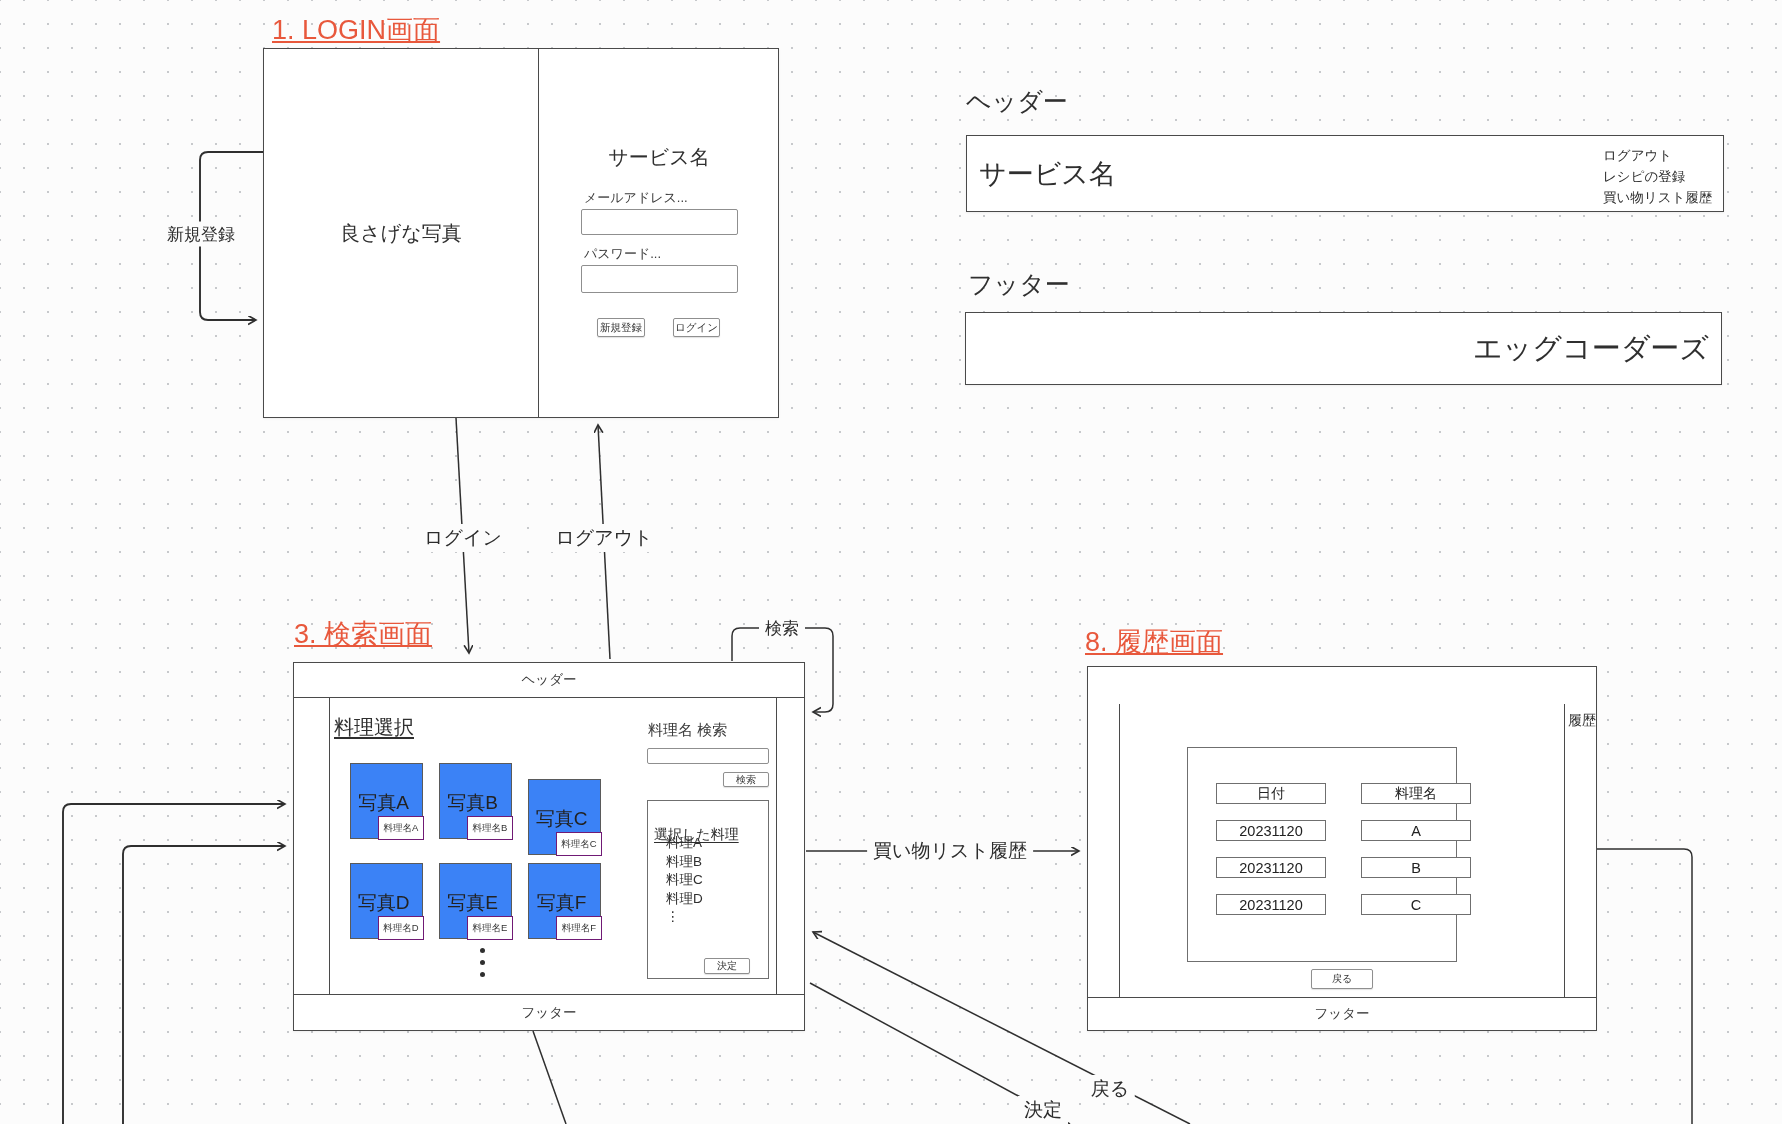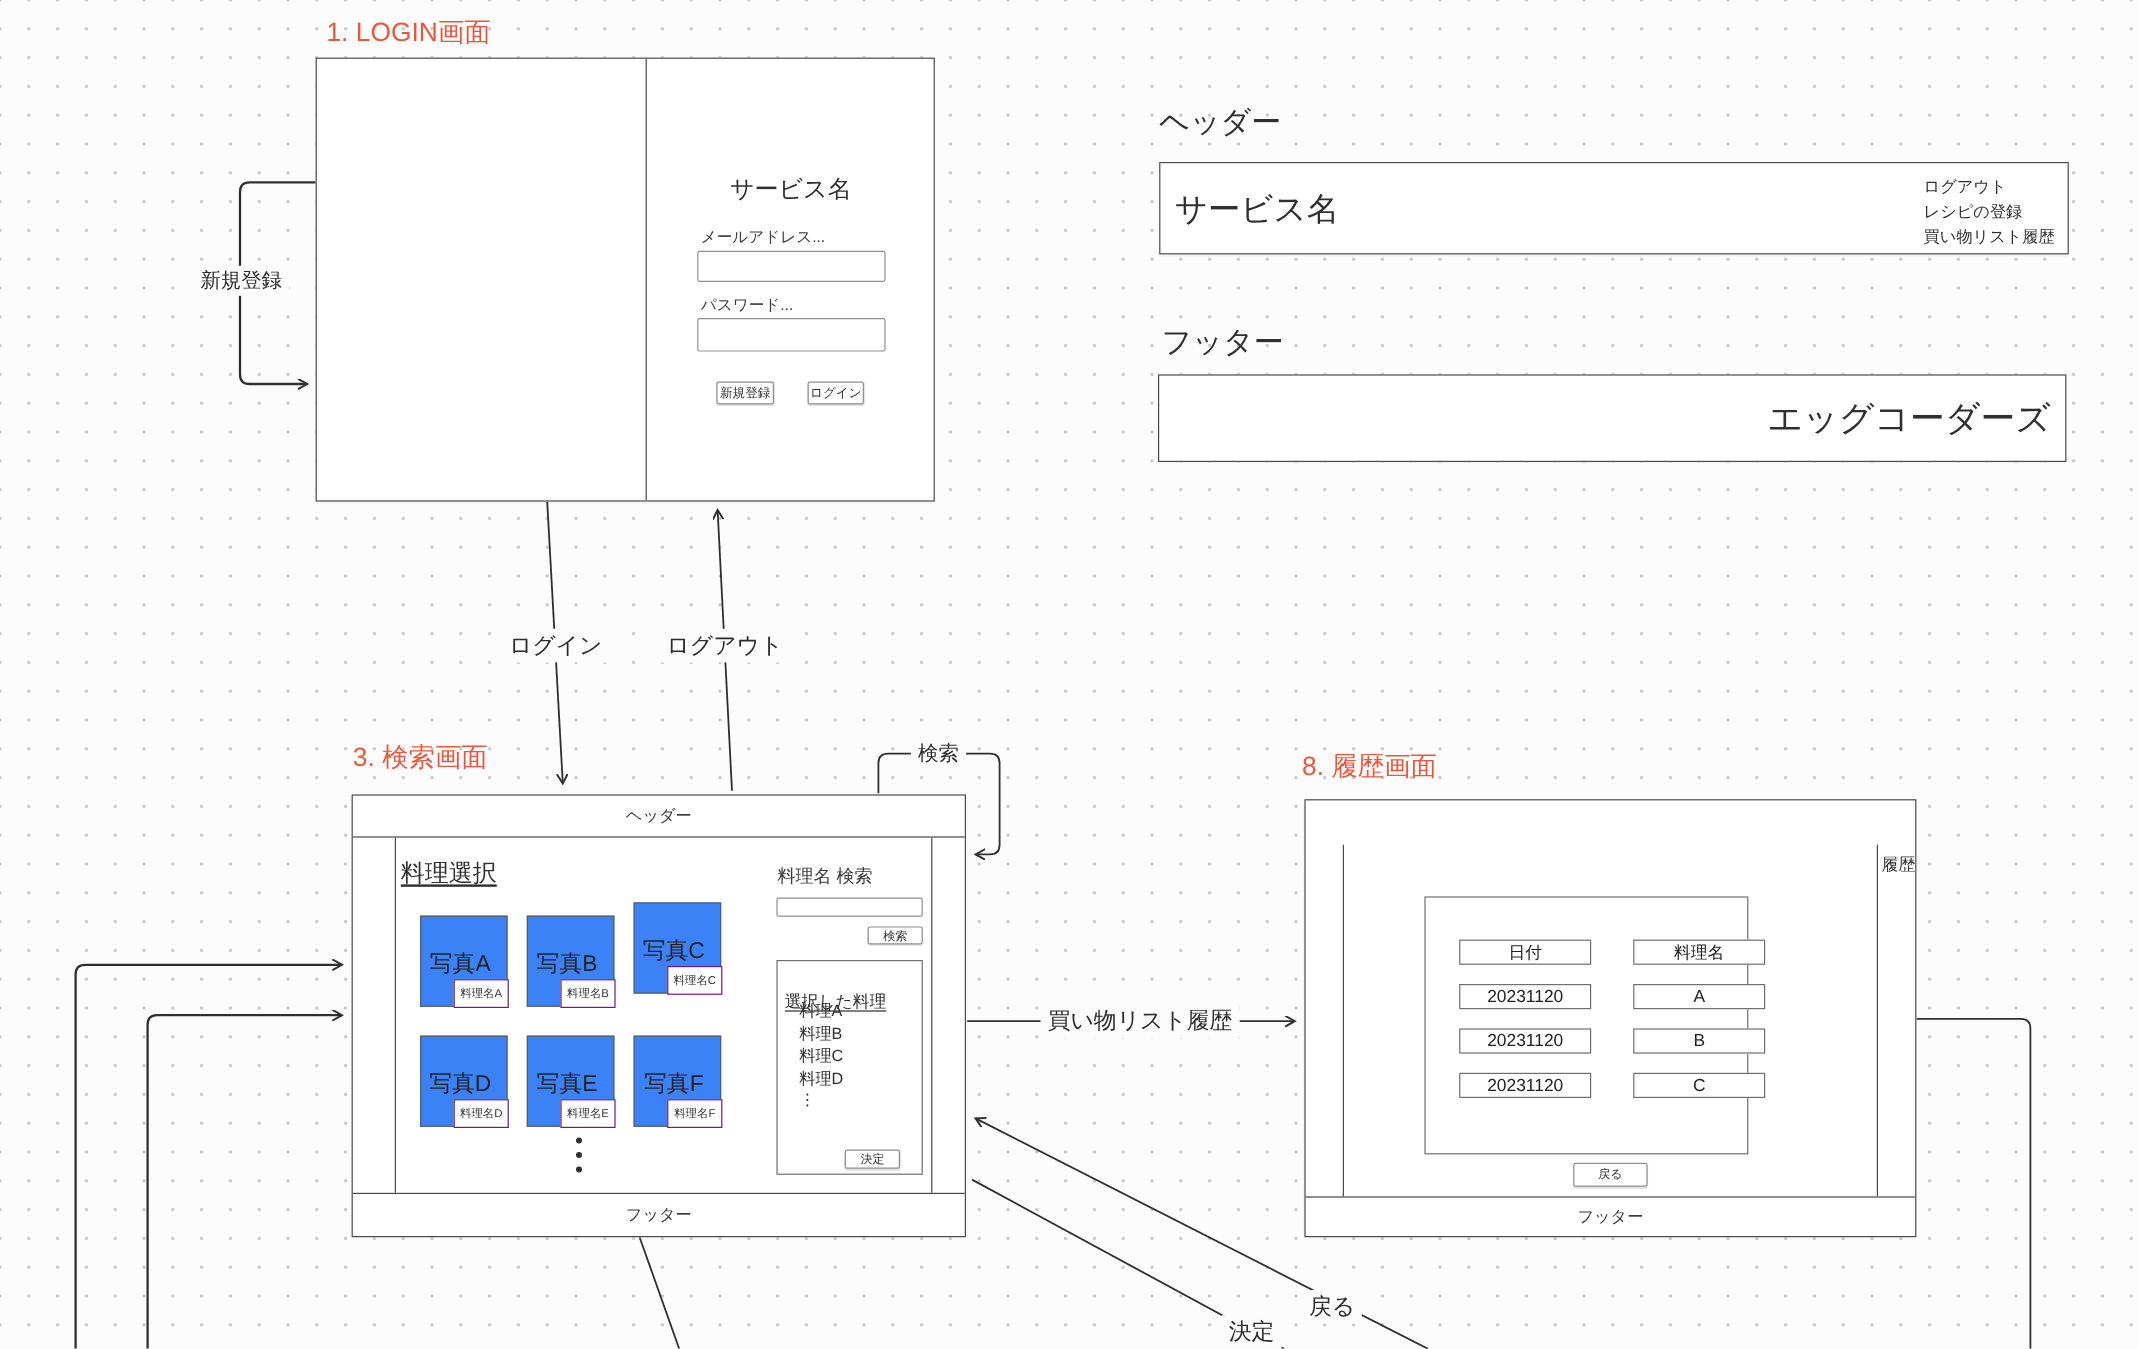--- a/index.html
+++ b/index.html
@@ -8,21 +8,21 @@
     font-family:"Liberation Sans","DejaVu Sans",sans-serif;
     color:#2f2f2f;
   }
   #canvas{
     position:relative;width:1782px;height:1124px;
     background-color:#fcfcfc;
     background-image:radial-gradient(circle,#c7c9cc 1.2px,transparent 1.4px);
     background-size:24px 24px;background-position:12px 12px;
   }
   #edges{position:absolute;left:0;top:0;z-index:1;pointer-events:none;}
-  .title{position:absolute;z-index:3;font-size:22px;color:#e8583c;white-space:nowrap;}
+  .title{position:absolute;z-index:3;font-size:27px;color:#e8583c;white-space:nowrap;text-decoration:underline;}
   .complabel{position:absolute;z-index:3;font-size:25px;color:#2f2f2f;white-space:nowrap;}
   .frame{
     position:absolute;z-index:2;background:#fff;border:1.4px solid #4a4a4a;
     box-sizing:border-box;box-shadow:0 1px 2px rgba(0,0,0,.06);
   }
   .bar{position:absolute;left:0;right:0;box-sizing:border-box;
     display:flex;align-items:center;justify-content:center;font-size:13.5px;color:#3a3a3a;}
   .bar.top{top:0;border-bottom:1.2px solid #4a4a4a;}
   .bar.bottom{bottom:0;border-top:1.2px solid #4a4a4a;}
   .vline{position:absolute;width:1.2px;background:#4a4a4a;}
@@ -80,20 +80,21 @@
   <div class="edge-label" style="left:463px;top:538px;">ログイン</div>
   <div class="edge-label" style="left:604px;top:538px;">ログアウト</div>
   <div class="edge-label small" style="left:782px;top:628px;">検索</div>
   <div class="edge-label" style="left:950px;top:851px;">買い物リスト履歴</div>
   <div class="edge-label" style="left:1110px;top:1089px;">戻る</div>
   <div class="edge-label" style="left:1043px;top:1110px;">決定</div>
 
   <div class="title" style="left:272px;top:12px;">1. LOGIN画面</div>
   <div class="frame" style="left:263px;top:48px;width:516px;height:370px;">
     <div class="vline" style="left:274px;top:0;bottom:0;"></div>
+    <div style="position:absolute;left:0;top:0;width:274px;height:100%;display:flex;align-items:center;justify-content:center;font-size:20px;">良さげな写真</div>
     <div style="position:absolute;left:274px;top:95px;width:242px;text-align:center;font-size:20px;">サービス名</div>
     <div class="flabel" style="left:320px;top:140px;">メールアドレス...</div>
     <div class="input" style="left:317px;top:160px;width:157px;height:26px;"></div>
     <div class="flabel" style="left:320px;top:196px;">パスワード...</div>
     <div class="input" style="left:317px;top:216px;width:157px;height:28px;"></div>
     <div class="btn" style="left:333px;top:269px;width:48px;height:19px;">新規登録</div>
     <div class="btn" style="left:409px;top:269px;width:47px;height:19px;">ログイン</div>
   </div>
 
   <div class="complabel" style="left:966px;top:85px;">ヘッダー</div>
@@ -121,21 +122,21 @@
     <div class="underline" style="position:absolute;left:40px;top:51px;font-size:20px;">料理選択</div>
 
     <div class="photo" style="left:56px;top:100px;">
       <div class="ptitle">写真A</div>
       <div class="badge">料理名A</div>
     </div>
     <div class="photo" style="left:145px;top:100px;">
       <div class="ptitle">写真B</div>
       <div class="badge">料理名B</div>
     </div>
-    <div class="photo" style="left:234px;top:89px;">
+    <div class="photo" style="left:234px;top:116px;">
       <div class="ptitle">写真C</div>
       <div class="badge">料理名C</div>
     </div>
     <div class="photo" style="left:56px;top:200px;">
       <div class="ptitle">写真D</div>
       <div class="badge">料理名D</div>
     </div>
     <div class="photo" style="left:145px;top:200px;">
       <div class="ptitle">写真E</div>
       <div class="badge">料理名E</div>

